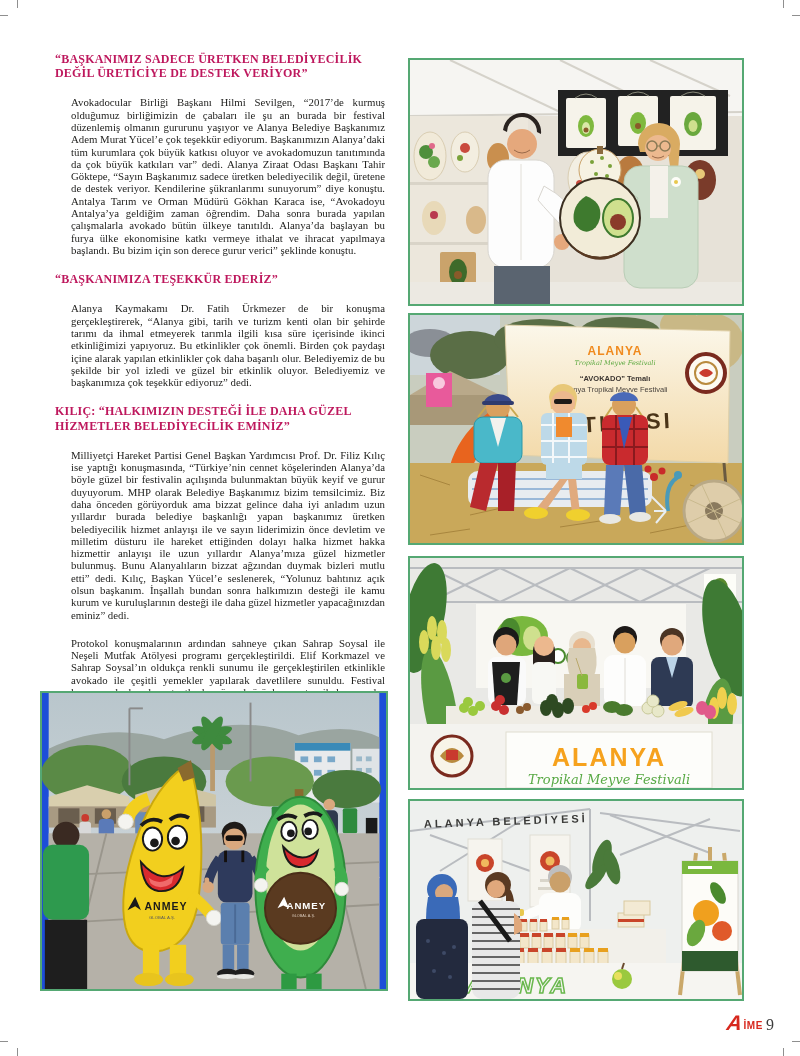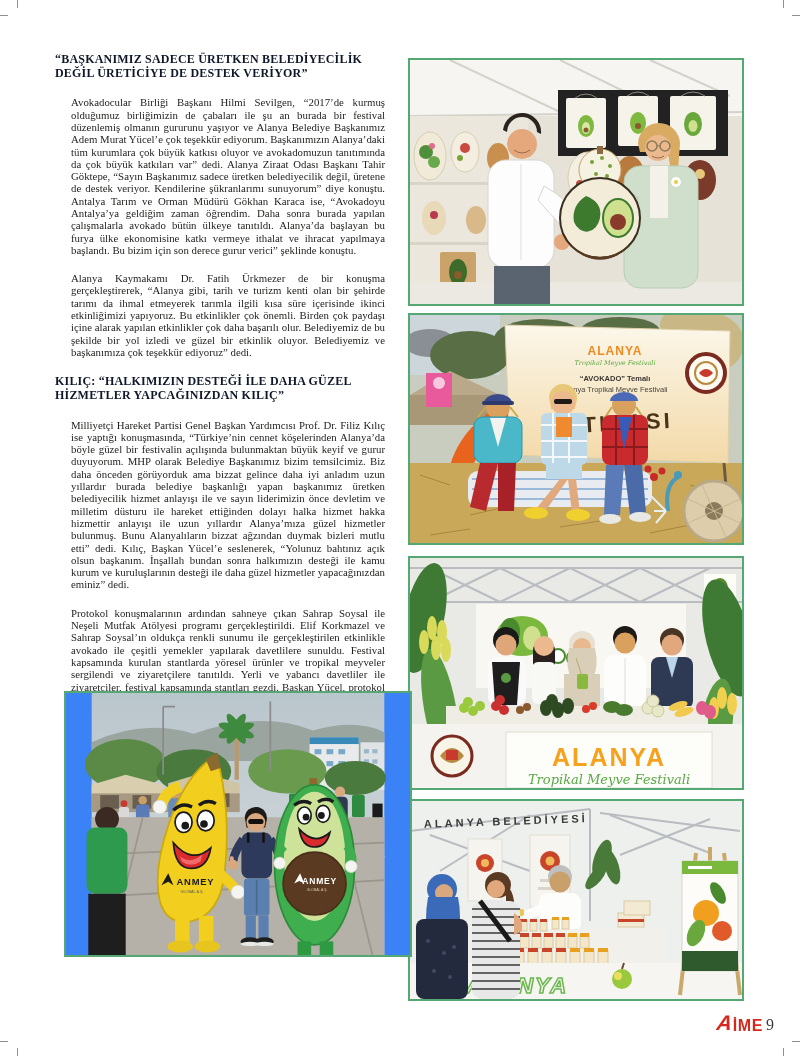--- a/index.html
+++ b/index.html
@@ -2,39 +2,39 @@
 <html><head>
 <meta charset="utf-8">
 <style>
   html,body{margin:0;padding:0;background:#ffffff;}
   .page{position:relative;width:800px;height:1056px;background:#ffffff;overflow:hidden;
         font-family:"Liberation Serif",serif;}
   .crop{position:absolute;background:#8f8f8f;}
   
   .text-col{position:absolute;left:55px;top:52px;width:346px;}
   .text-col h3{margin:12px 0 3px 0;font-size:12px;line-height:1.18;letter-spacing:.2px;
-               color:#0f172a;font-weight:bold;font-family:"Liberation Serif",serif;}
+               color:#be185d;font-weight:bold;font-family:"Liberation Serif",serif;}
   .text-col section:first-child h3{margin-top:0;}
   .text-col p{margin:16px;font-size:10.8px;line-height:12.3px;color:#1d1d1b;
               text-align:justify;}
   
-  .photo{position:absolute;border:2px solid #55a873;background:#3b82f6;box-sizing:border-box;margin:0;}
+  .photo{position:absolute;border:2px solid #55a873;background:#1d4ed8;box-sizing:border-box;margin:0;}
   .photo svg{display:block;width:100%;height:100%;}
   .p1{left:408px;top:58px;width:336px;height:248px;}
   .p2{left:408px;top:313px;width:336px;height:232px;}
   .p3{left:408px;top:556px;width:336px;height:234px;}
   .p4{left:408px;top:799px;width:336px;height:202px;}
-  .pm{left:64px;top:691px;width:348px;height:266px;}
+  .pm{left:40px;top:691px;width:348px;height:300px;}
   
   .footer-logo{position:absolute;left:694px;top:1005px;width:80px;height:28px;
                display:flex;align-items:flex-end;justify-content:flex-end;gap:1px;}
   .logo-a{color:#d7281e;font-family:"Liberation Sans",sans-serif;font-weight:bold;
           font-style:italic;font-size:21px;line-height:20px;transform:skewX(-8deg);}
   .logo-rest{color:#d7281e;font-family:"Liberation Sans",sans-serif;font-weight:bold;
-             font-size:16px;line-height:14px;letter-spacing:.6px;}
+             font-size:10px;line-height:14px;letter-spacing:.6px;}
   .logo-num{color:#3c3c3c;font-family:"Liberation Serif",serif;font-size:16px;line-height:17px;
             margin-left:2px;}
 </style>
 </head>
 <body>
 
 <div class="page">
 
   <div class="crop" style="left:17px;top:0;width:1px;height:8px"></div>
   <div class="crop" style="left:0;top:15px;width:8px;height:1px"></div>
@@ -44,24 +44,25 @@
   <div class="crop" style="left:17px;top:1048px;width:1px;height:8px"></div>
   <div class="crop" style="left:792px;top:1041px;width:8px;height:1px"></div>
   <div class="crop" style="left:783px;top:1048px;width:1px;height:8px"></div>
 
   <div class="text-col">
     <section>
       <h3>“BAŞKANIMIZ SADECE ÜRETKEN BELEDİYECİLİK DEĞİL ÜRETİCİYE DE DESTEK VERİYOR”</h3>
       <p>Avokadocular Birliği Başkanı Hilmi Sevilgen, “2017’de kurmuş olduğumuz birliğimizin de çabaları ile şu an burada bir festival düzenlemiş olmanın gururunu yaşıyor ve Alanya Belediye Başkanımız Adem Murat Yücel’e çok teşekkür ediyorum. Başkanımızın Alanya’daki tüm kurumlara çok büyük katkısı oluyor ve avokadomuzun tanıtımında da çok büyük katkıları var” dedi. Alanya Ziraat Odası Başkanı Tahir Göktepe, “Sayın Başkanımız sadece üretken belediyecilik değil, üretene de destek veriyor. Kendilerine şükranlarımı sunuyorum” diye konuştu. Antalya Tarım ve Orman Müdürü Gökhan Karaca ise, “Avokadoyu Antalya’ya geldiğim zaman öğrendim. Daha sonra burada yapılan çalışmalarla avokado bütün ülkeye tanıtıldı. Alanya’da başlayan bu furya ülke ekonomisine katkı vermeye ithalat ve ihracat yapılmaya başlandı. Bu bizim için son derece gurur verici” şeklinde konuştu.</p>
     </section>
     <section>
+      <h3>“BAŞKANIMIZA TEŞEKKÜR EDERİZ”</h3>
       <p>Alanya Kaymakamı Dr. Fatih Ürkmezer de bir konuşma gerçekleştirerek, “Alanya gibi, tarih ve turizm kenti olan bir şehirde tarımı da ihmal etmeyerek tarımla ilgili kısa süre içerisinde ikinci etkinliğimizi yapıyoruz. Bu etkinlikler çok önemli. Birden çok paydaşı içine alarak yapılan etkinlikler çok daha başarılı olur. Belediyemiz de bu şekilde bir yol izledi ve güzel bir etkinlik oluyor. Belediyemiz ve başkanımıza çok teşekkür ediyoruz” dedi.</p>
     </section>
     <section>
-      <h3>KILIÇ: “HALKIMIZIN DESTEĞİ İLE DAHA GÜZEL HİZMETLER YAPCAĞINIZDAN KILIÇ”</h3>
+      <h3>KILIÇ: “HALKIMIZIN DESTEĞİ İLE DAHA GÜZEL HİZMETLER BELEDİYECİLİK EMİNİZ”</h3>
       <p>Milliyetçi Hareket Partisi Genel Başkan Yardımcısı Prof. Dr. Filiz Kılıç ise yaptığı konuşmasında, “Türkiye’nin cennet köşelerinden Alanya’da böyle güzel bir festivalin açılışında bulunmaktan büyük keyif ve gurur duyuyorum. MHP olarak Belediye Başkanımız bizim temsilcimiz. Biz daha önceden görüyorduk ama bizzat gelince daha iyi anladım uzun yıllardır burada belediye başkanlığı yapan başkanımız üretken belediyecilik hizmet anlayışı ile ve sayın liderimizin önce devletim ve milletim düsturu ile hareket ettiğinden dolayı halka hizmet hakka hizmettir anlayışı ile uzun yıllardır Alanya’mıza güzel hizmetler bulunmuş. Bunu Alanyalıların bizzat ağzından duymak bizleri mutlu etti” dedi. Kılıç, Başkan Yücel’e seslenerek, “Yolunuz bahtınız açık olsun başkanım. İnşallah bundan sonra halkımızın desteği ile kamu kurum ve kuruluşlarının desteği ile daha güzel hizmetler yapacağınızdan eminiz” dedi.</p>
     </section>
     <section>
       <p>Protokol konuşmalarının ardından sahneye çıkan Sahrap Soysal ile Neşeli Mutfak Atölyesi programı gerçekleştirildi. Elif Korkmazel ve Sahrap Soysal’ın oldukça renkli sunumu ile gerçekleştirilen etkinlikle avokado ile çeşitli yemekler yapılarak davetlilere sunuldu. Festival kapsamında kurulan stantlarda yöresel ürünler ve tropikal meyveler sergilendi ve ziyaretçilere tanıtıldı. Yerli ve yabancı davetliler ile ziyaretçiler, festival kapsamında stantları gezdi. Başkan Yücel, protokol üyeleri ile birlikte stantları gezerek, vatandaşlarla sohbet etti. Başkan Yücel, CNN Türk ve Bengü Türk’e de röportaj vererek Alanya’nın tropikal lezzetlerini tüm Türkiye’ye tanıttı.</p>
     </section>
   </div>
 
   <figure class="photo p1">
     <svg viewBox="0 0 332 244">
       <rect width="332" height="244" fill="#e7e2d8"></rect>

